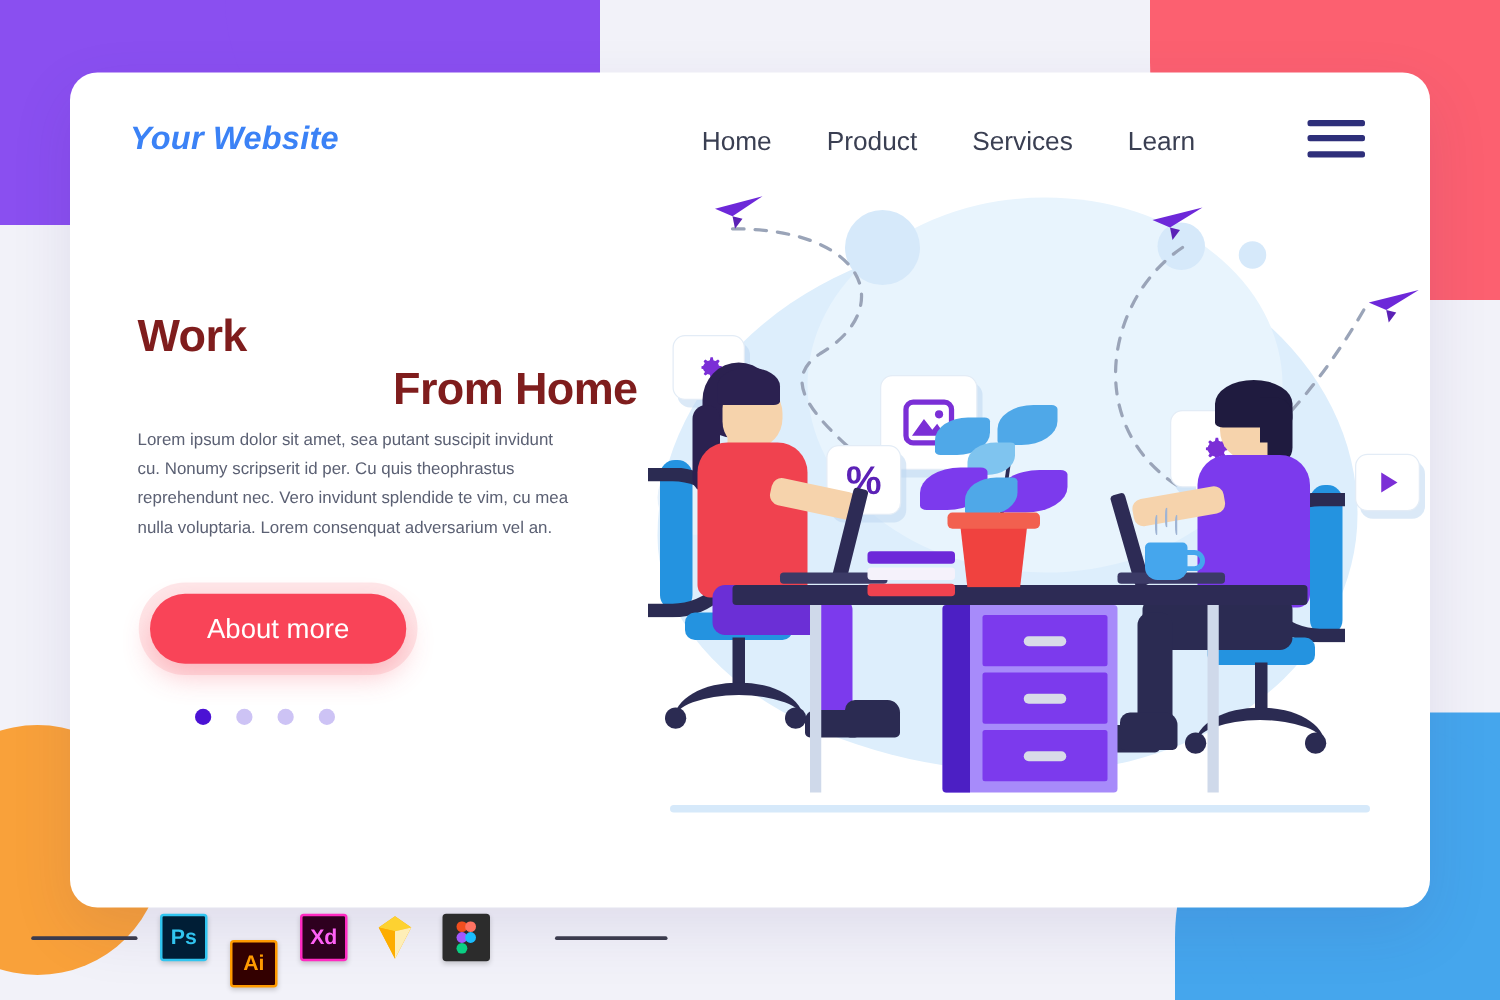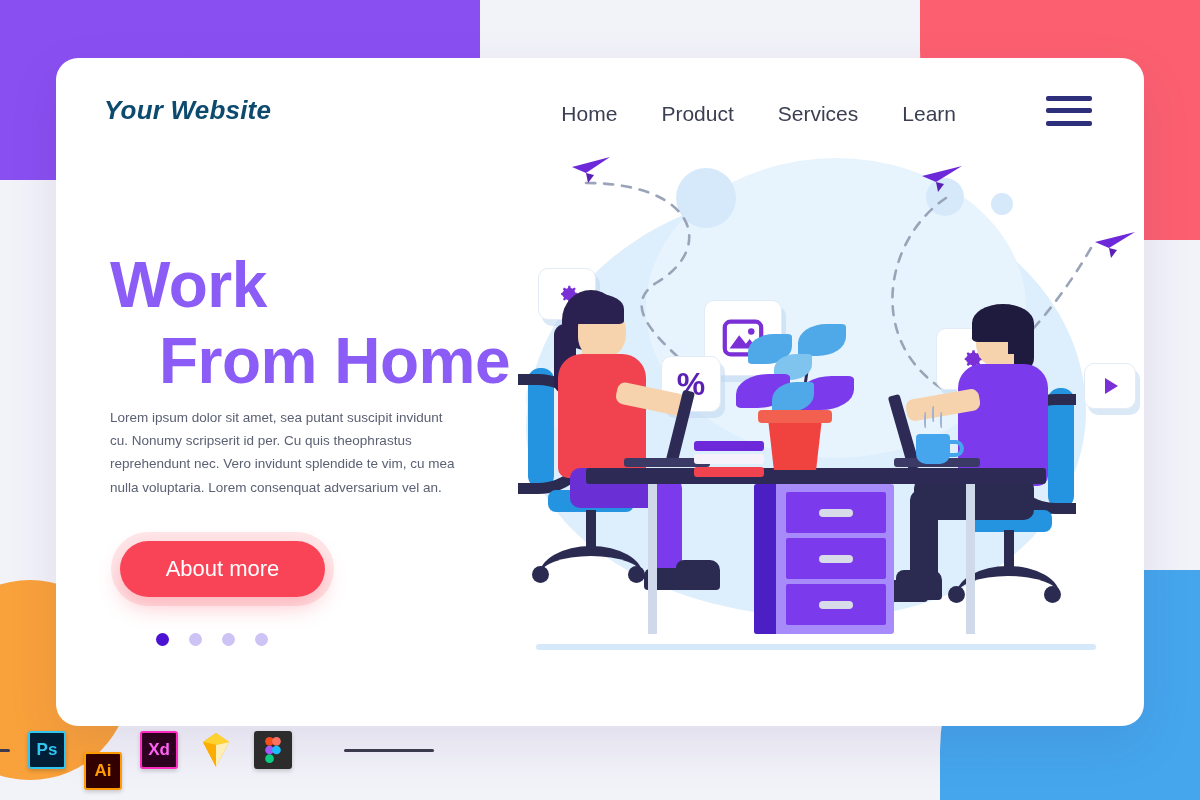--- a/index.html
+++ b/index.html
@@ -66,21 +66,21 @@
   .header {
     position: absolute; left: 0; top: 0; right: 0;
     height: 105px;
     display: flex; align-items: center;
     padding: 0 52px 0 48px;
   }
   .logo {
     font-style: italic;
     font-weight: 600;
     font-size: 26px;
-    color: #0c4a6e;
+    color: #3b82f6;
     letter-spacing: .2px;
   }
   .nav {
     margin-left: auto;
     display: flex; align-items: flex-end;
     gap: 44px;
   }
   .nav-link {
     font-size: 21px;
     color: #3a3f52;
@@ -96,24 +96,24 @@
   }
   .hamburger i { display: block; height: 5px; background: #2e2f7a; border-radius: 2px; }
 
   
   .hero-left {
     position: absolute;
     left: 54px; top: 190px;
     width: 400px;
   }
   .headline {
-    font-size: 64px;
+    font-size: 36px;
     line-height: 1.18;
     font-weight: bold;
-    color: #8b5cf6;
+    color: #7f1d1d;
     letter-spacing: -.5px;
   }
   .headline .l2 { display: block; text-align: right; }
   .body-copy {
     margin-top: 7px;
     width: 350px;
     font-size: 13.5px;
     line-height: 1.72;
     color: #5b6073;
   }
@@ -297,20 +297,21 @@
   
   .dash { position: absolute; }
   .plane { position: absolute; }
 
   
   .toolbar {
     position: absolute;
     left: 0; right: 0; bottom: 24px;
     height: 52px;
     display: flex; align-items: center;
+    padding-left: 100px;
     gap: 18px;
   }
   .rule { height: 3px; background: #3b3b4d; border-radius: 2px; }
   .app-badge {
     width: 38px; height: 38px;
     border-radius: 3px;
     display: flex; align-items: center; justify-content: center;
     font-weight: bold; font-size: 17px;
     cursor: pointer;
     box-shadow: 0 2px 4px rgba(0,0,0,.18);

